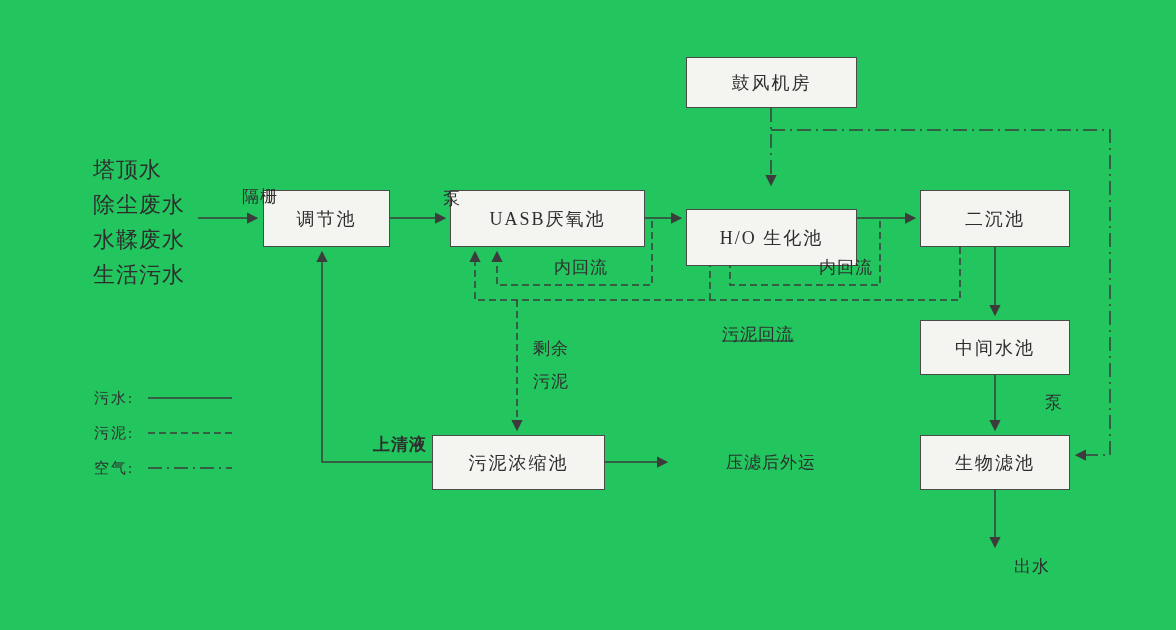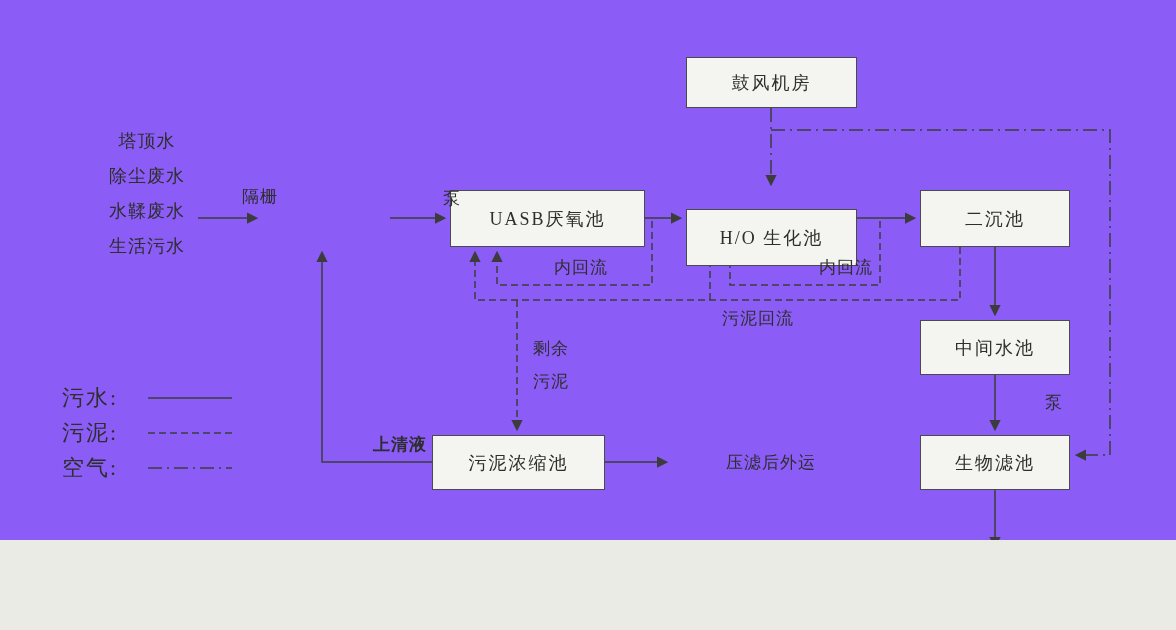--- a/index.html
+++ b/index.html
@@ -2,22 +2,22 @@
 <html><head>
 <meta charset="utf-8">
 <style>
   html,body{margin:0;padding:0;}
   body{
     font-family:"Liberation Serif","DejaVu Serif",serif;
     background:#e9ebe4;
   }
   .canvas{
     position:relative;
-    width:1176px;height:540px;
-    background:#8b5cf6;
+    width:1176px;height:630px;
+    background:#22c55e;
     overflow:hidden;
     color:#2e2e2e;
   }
   svg.wires{position:absolute;left:0;top:0;width:1176px;height:630px;}
   .box{
     position:absolute;
     border:1.6px solid #4a4a4a;
     background:#f4f5f0;
     display:flex;align-items:center;justify-content:center;
     font-size:18px;letter-spacing:2px;color:#2e2e2e;
@@ -25,26 +25,27 @@
     white-space:nowrap;
   }
   .lbl{
     position:absolute;
     transform:translate(-50%,-50%);
     font-size:17px;letter-spacing:1px;color:#2e2e2e;
     white-space:nowrap;
     margin-left:34px;
   }
   .influents{
-    position:absolute;left:93px;top:124px;width:108px;
-    text-align:center;font-size:18px;line-height:35px;letter-spacing:1px;
+    position:absolute;left:93px;top:152px;width:108px;
+    text-align:left;font-size:22px;line-height:35px;letter-spacing:1px;
   }
   .legend-label{
-    position:absolute;font-size:22px;letter-spacing:2px;color:#2e2e2e;
+    position:absolute;font-size:15px;letter-spacing:2px;color:#2e2e2e;
     transform:translate(0,-50%);
+    margin-left:32px;
   }
   .two-line{
     position:absolute;font-size:17px;letter-spacing:1px;line-height:33px;
     text-align:center;transform:translate(-50%,0);
   }
 </style>
 </head>
 <body>
 
 <div class="canvas">
@@ -79,39 +80,40 @@
     </g>
 
     <g stroke="#3c3c3c" stroke-width="1.5" fill="none" stroke-dasharray="14 5 2 5">
       <path d="M771 108 V184" marker-end="url(#arrow)"></path>
       <path d="M771 130 H1110 V455 H1077" marker-end="url(#arrow)"></path>
       <path d="M148 468 H232"></path>
     </g>
   </svg>
 
   <div class="box" style="left:686px;top:57px;width:171px;height:51px;">鼓风机房</div>
+  <div class="box" style="left:263px;top:190px;width:127px;height:57px;">调节池</div>
   <div class="box" style="left:450px;top:190px;width:195px;height:57px;">UASB厌氧池</div>
   <div class="box" style="left:686px;top:190px;width:171px;height:57px;margin-top:19px;">H/O 生化池</div>
   <div class="box" style="left:920px;top:190px;width:150px;height:57px;">二沉池</div>
   <div class="box" style="left:920px;top:320px;width:150px;height:55px;">中间水池</div>
   <div class="box" style="left:920px;top:435px;width:150px;height:55px;font-family:Liberation Mono, monospace;">生物滤池</div>
   <div class="box" style="left:432px;top:435px;width:173px;height:55px;">污泥浓缩池</div>
 
   <div class="influents">
     <div>塔顶水</div>
     <div>除尘废水</div>
     <div>水鞣废水</div>
     <div>生活污水</div>
   </div>
 
   <div class="lbl" style="left:226px;top:196px;">隔栅</div>
   <div class="lbl" style="left:418px;top:198px;">泵</div>
   <div class="lbl" style="left:547px;top:267px;">内回流</div>
   <div class="lbl" style="left:812px;top:267px;">内回流</div>
-  <div class="lbl" style="left:724px;top:318px;">污泥回流</div>
+  <div class="lbl" style="left:724px;top:334px;text-decoration:underline;">污泥回流</div>
   <div class="two-line" style="left:551px;top:332px;">
     <div>剩余</div>
     <div>污泥</div>
   </div>
   <div class="lbl" style="left:366px;top:444px;font-weight:bold;">上清液</div>
   <div class="lbl" style="left:737px;top:462px;">压滤后外运</div>
   <div class="lbl" style="left:1020px;top:402px;">泵</div>
   <div class="lbl" style="left:998px;top:566px;">出水</div>
 
   <div class="legend-label" style="left:62px;top:398px;">污水:</div>

